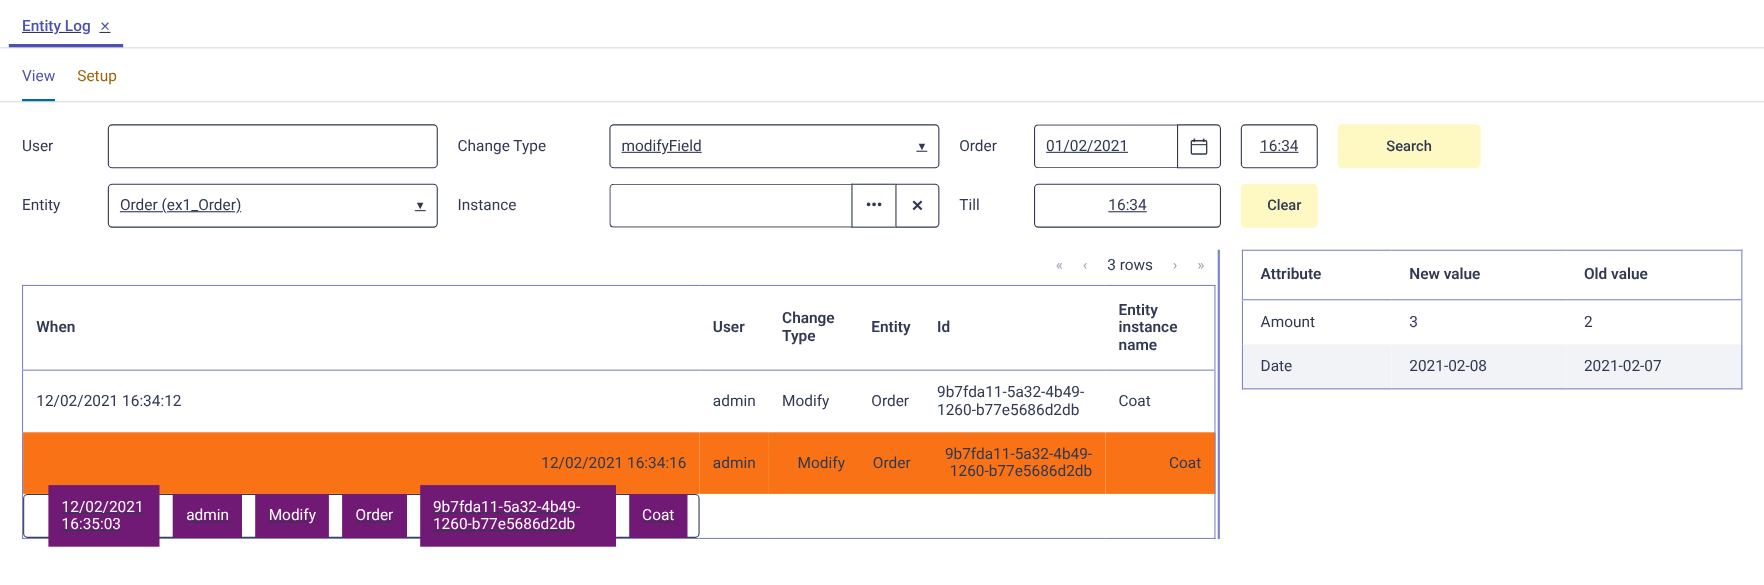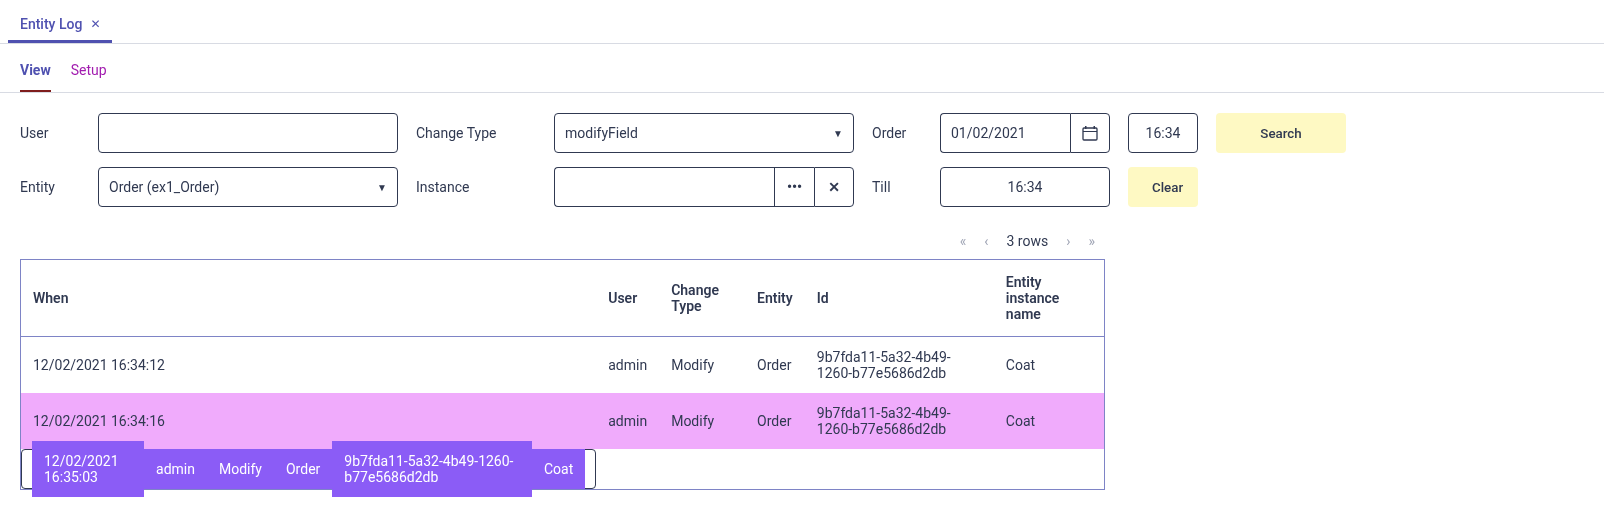--- a/index.html
+++ b/index.html
@@ -1,52 +1,52 @@
 <!DOCTYPE html>
 <html><head>
 <meta charset="utf-8">
 <style>
 * { box-sizing: border-box; margin: 0; padding: 0; font-family: -apple-system, BlinkMacSystemFont, "Segoe UI", Roboto, "Helvetica Neue", Arial, sans-serif; }
 body { background: #fff; color: #303951; font-size: 14px; width: 1604px; height: 532px; overflow: hidden; }
 
 
-.headtabs { display: flex; border-bottom: 1px solid #d8dbe3; padding: 8px 0 0 8px; }
+.headtabs { display: flex; border-bottom: 1px solid #d8dbe3; padding: 8px 0 0 8px; text-decoration: underline; }
 .headtab { display: flex; align-items: center; gap: 8px; padding: 8px 12px; color: #4f51b0; font-weight: 500; border-bottom: 3px solid #4f51b0; }
 .headtab .close { color: #4f51b0; cursor: pointer; font-size: 12px; }
 
 
 .innertabs { display: flex; gap: 20px; padding: 18px 0 0 20px; border-bottom: 1px solid #d8dbe3; }
-.innertab { padding-bottom: 12px; color: #a21caf; cursor: pointer; }
-.innertab.active { color: #4f51b0; font-weight: 700; border-bottom: 2px solid #7f1d1d; }
+.innertab { padding-bottom: 12px; color: #a16207; cursor: pointer; }
+.innertab.active { color: #4f51b0; font-weight: 400; border-bottom: 2px solid #0369a1; }
 
 
 .filters { padding: 20px; display: grid; grid-template-columns: 60px 300px 120px 300px 50px 170px 70px 130px; grid-gap: 14px 18px; align-items: center; }
 .filters label { color: #303951; }
-.inp, .sel { border: 1px solid #303951; border-radius: 4px; height: 40px; padding: 0 10px; font-size: 14px; color: #303951; background: #fff; display: flex; align-items: center; }
+.inp, .sel { border: 1px solid #303951; border-radius: 4px; height: 40px; padding: 0 10px; font-size: 14px; color: #303951; background: #fff; display: flex; align-items: center; text-decoration: underline; }
 .sel { justify-content: space-between; cursor: pointer; }
 .btn { border: none; background: #fef9c3; color: #303951; height: 40px; border-radius: 4px; padding: 0 24px; font-weight: 500; cursor: pointer; }
 .dategroup { display: flex; align-items: center; }
 .dategroup .inp { border-radius: 4px 0 0 4px; border-right: none; width: 130px; }
 .calbtn { border: 1px solid #303951; border-radius: 0 4px 4px 0; height: 40px; width: 40px; display: flex; align-items: center; justify-content: center; cursor: pointer; color: #303951; }
 .instgroup { display: flex; }
 .instgroup .inp { flex: 1; border-radius: 4px 0 0 4px; border-right: none; }
 .instbtn { border: 1px solid #303951; height: 40px; width: 40px; display: flex; align-items: center; justify-content: center; cursor: pointer; font-weight: bold; }
 .instbtn.mid { border-right: none; }
 .instbtn.last { border-radius: 0 4px 4px 0; }
 
 .content { display: flex; padding: 0 20px; gap: 2px; }
 .left { flex: 0 0 1085px; }
 .right { border-left: 2px solid #7e84c6; padding-left: 20px; flex: 1; }
 .pager { display: flex; justify-content: flex-end; align-items: center; gap: 18px; color: #303951; padding: 6px 10px 10px; }
 .pager span.nav { color: #a0a5b5; cursor: pointer; }
 .tbl { width: 100%; border: 1px solid #7e84c6; border-collapse: collapse; }
 .tbl th { text-align: left; padding: 14px 12px; font-weight: 600; border-bottom: 1px solid #7e84c6; }
-.tbl td { padding: 12px 12px; }
-.tbl tr.alt td { background: #f0abfc; }
-.tbl tr.sel td { background: #8b5cf6; color: #fff; }
+.tbl td { padding: 12px 12px; margin-left: 12px; }
+.tbl tr.alt td { background: #f97316; text-align: right; }
+.tbl tr.sel td { background: #701a75; color: #fff; }
 
 .attbl { width: 100%; border: 1px solid #7e84c6; border-collapse: collapse; }
 .attbl th { text-align: left; padding: 14px 16px; font-weight: 600; border-bottom: 1px solid #7e84c6; }
 .attbl td { padding: 12px 16px; }
 .attbl tr.alt td { background: #f2f3f7; }
 .caret { font-size: 10px; }
 svg.cal { width: 16px; height: 16px; }
 </style>
 </head>
 <body>
@@ -144,13 +144,36 @@
           <td>12/02/2021 16:35:03</td>
           <td>admin</td>
           <td>Modify</td>
           <td>Order</td>
           <td>9b7fda11-5a32-4b49-1260-b77e5686d2db</td>
           <td>Coat</td>
         </tr>
       </tbody>
     </table>
   </div>
+  <div class="right">
+    <table class="attbl">
+      <thead>
+        <tr>
+          <th>Attribute</th>
+          <th>New value</th>
+          <th>Old value</th>
+        </tr>
+      </thead>
+      <tbody>
+        <tr>
+          <td>Amount</td>
+          <td>3</td>
+          <td>2</td>
+        </tr>
+        <tr class="alt">
+          <td>Date</td>
+          <td>2021-02-08</td>
+          <td>2021-02-07</td>
+        </tr>
+      </tbody>
+    </table>
+  </div>
 </div>
 
 </body></html>

